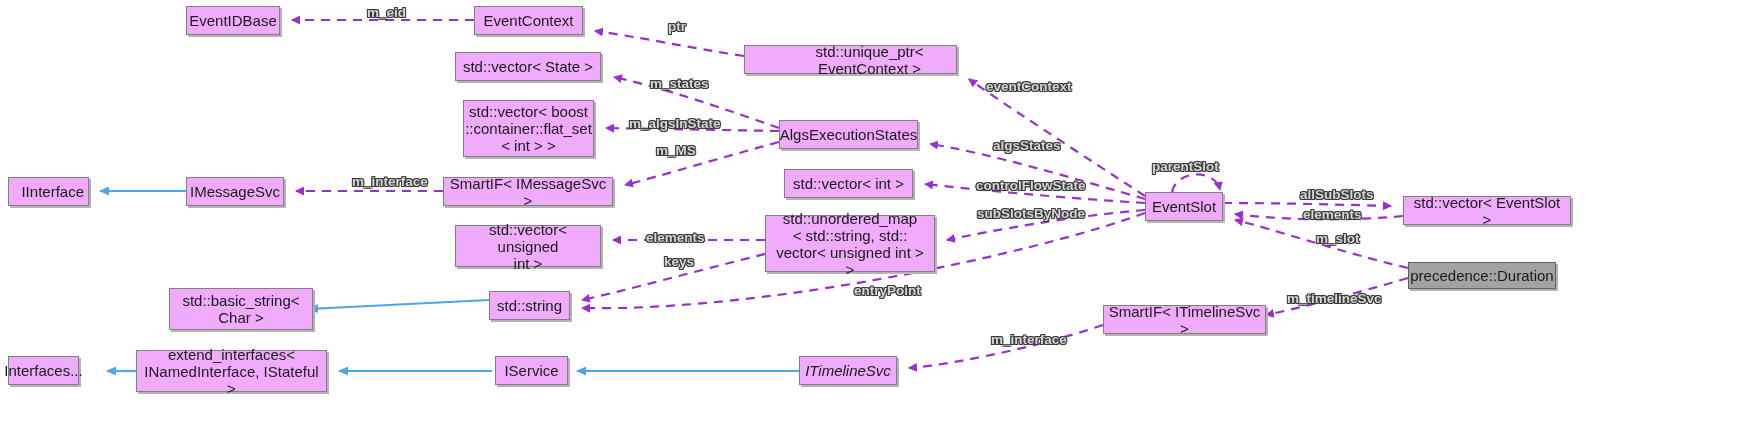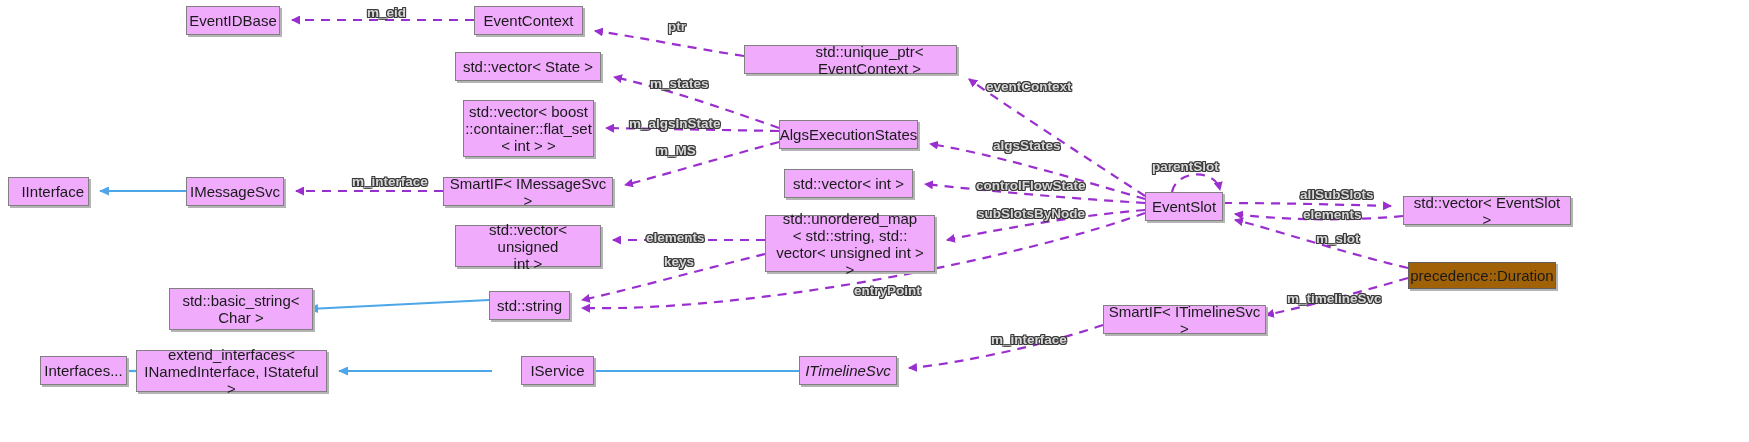--- a/index.html
+++ b/index.html
@@ -3,21 +3,21 @@
 <meta charset="utf-8">
 <style>
   html,body{margin:0;padding:0;background:#ffffff;}
   body{font-family:"Liberation Sans",sans-serif;}
   #canvas{position:relative;width:1749px;height:442px;background:#ffffff;overflow:hidden;}
   #edges{position:absolute;left:0;top:0;width:1749px;height:442px;}
   .node{position:absolute;box-sizing:border-box;background:#f0abfc;border:1px solid #808080;
         box-shadow:2px 2px 0 0 #b4b4b4;display:flex;align-items:center;justify-content:center;
         text-align:center;color:#1a1a1a;font-size:15px;line-height:17px;
         font-family:"Liberation Sans",sans-serif;z-index:5;padding:2px 4px;}
-  .node.focus{background:#a16207;border:1px solid #606060;}
+  .node.focus{background:#a3a3a3;border:1px solid #606060;}
   .elabel{position:absolute;color:#d6d6d6;font-weight:bold;font-size:13.5px;
           font-family:"Liberation Sans",sans-serif;white-space:nowrap;z-index:6;
           text-shadow:
             -1px -1px 0 #3a3a3a, 0 -1px 0 #3a3a3a, 1px -1px 0 #3a3a3a,
             -1px  0   0 #3a3a3a,                   1px  0   0 #3a3a3a,
             -1px  1px 0 #3a3a3a, 0  1px 0 #3a3a3a, 1px  1px 0 #3a3a3a;}
 </style>
 </head>
 <body>
 
@@ -118,28 +118,28 @@
       <div class="node" style="left: 169px; top: 288px; width: 144px; height: 42px;">
         <span style="white-space: pre-line;">std::basic_string&lt;
 Char &gt;</span>
       </div>
       <div class="node" style="left: 489px; top: 291px; width: 81px; height: 29px;">
         <span style="white-space: pre-line;">std::string</span>
       </div>
       <div class="node" style="left: 1103px; top: 305px; width: 163px; height: 29px;">
         <span style="white-space: pre-line;">SmartIF&lt; ITimelineSvc &gt;</span>
       </div>
-      <div class="node" style="left: 8px; top: 356px; width: 87px; height: 29px; margin-left: 32px;">
+      <div class="node" style="left: 8px; top: 356px; width: 71px; height: 29px;">
         <span style="white-space: pre-line;">Interfaces...</span>
       </div>
       <div class="node" style="left: 136px; top: 350px; width: 191px; height: 42px;">
         <span style="white-space: pre-line;">extend_interfaces&lt;
 INamedInterface, IStateful &gt;</span>
       </div>
-      <div class="node" style="left: 521px; top: 356px; width: 73px; height: 29px;">
+      <div class="node" style="left: 495px; top: 356px; width: 73px; height: 29px;">
         <span style="white-space: pre-line;">IService</span>
       </div>
       <div class="node" style="left: 799px; top: 356px; width: 98px; height: 29px;">
         <span style="white-space: pre-line; font-style: italic;">ITimelineSvc</span>
       </div>
     </div>
   <div id="labels">
       <div class="elabel" style="left: 367px; top: 5px;">m_eid</div>
       <div class="elabel" style="left: 668px; top: 19px;">ptr</div>
       <div class="elabel" style="left: 986px; top: 79px;">eventContext</div>

